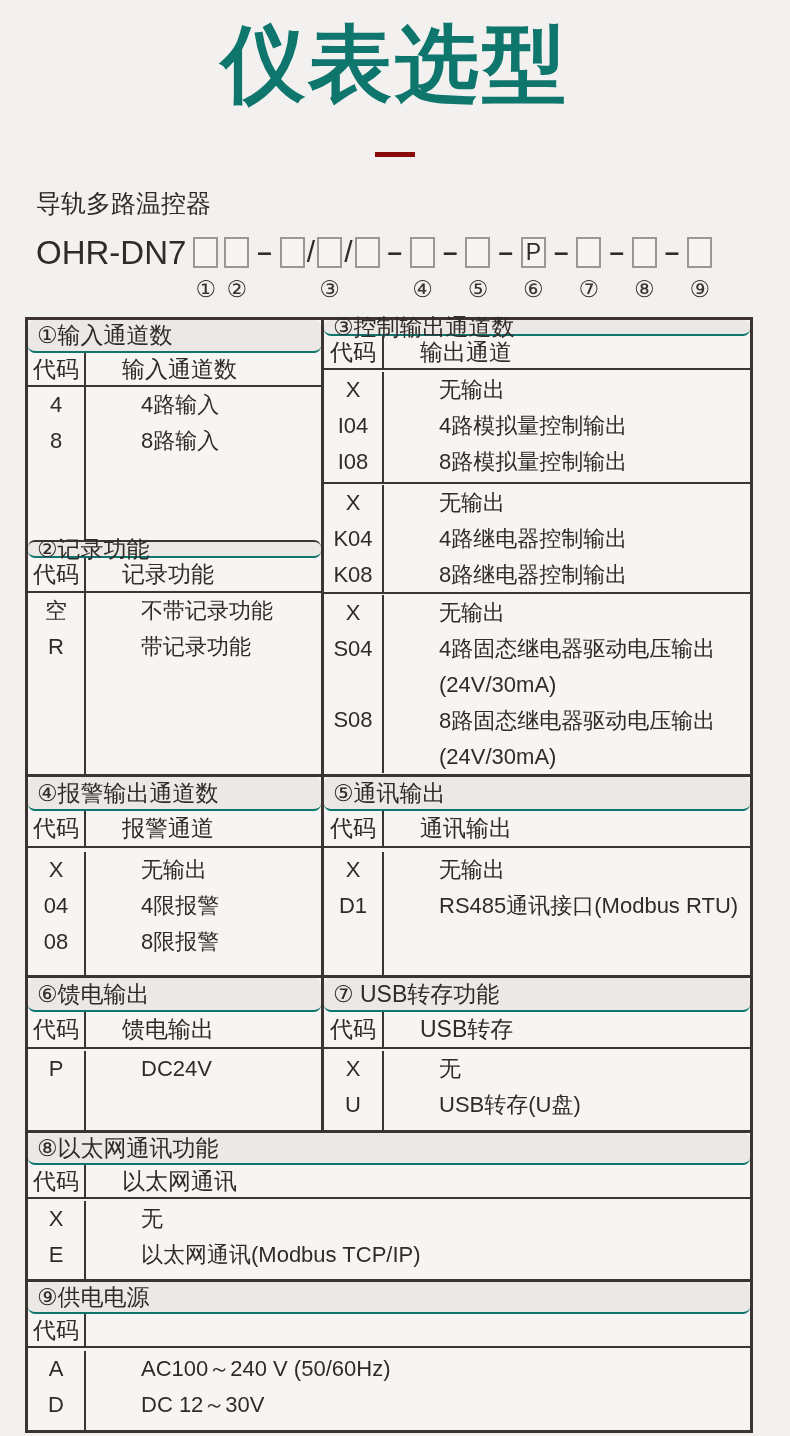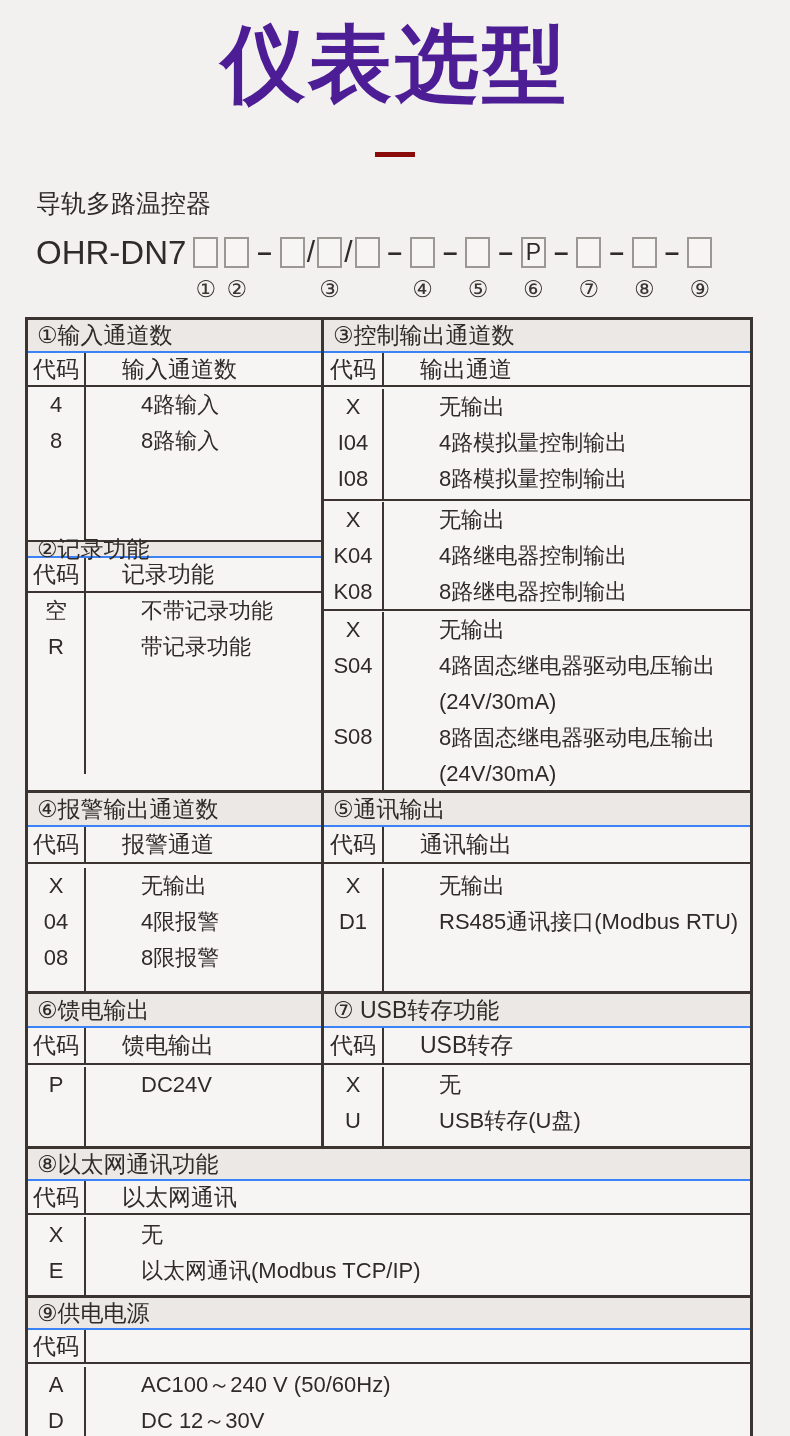--- a/index.html
+++ b/index.html
@@ -2,21 +2,21 @@
 <html><head>
 <meta charset="utf-8">
 <style>
   * { margin:0; padding:0; box-sizing:border-box; }
   html,body { background:#f3f1ef; }
   body { font-family:"Liberation Sans","DejaVu Sans",sans-serif; color:#2f2b28; }
   .canvas { position:relative; width:790px; height:1436px; background:#f3f1ef; overflow:hidden; }
 
   
   .page-title { padding-top:16px; text-align:center; font-size:84px; font-weight:900;
-                letter-spacing:3px; color:#4c1d95; line-height:96px; }
+                letter-spacing:3px; color:#0f766e; line-height:96px; }
   .accent-bar { width:40px; height:5px; background:#8a0909; margin:40px auto 0 auto; }
   .subtitle { margin:30px 0 0 36px; font-size:25px; color:#2f2b28; }
 
   
   .model-line { display:flex; align-items:flex-start; margin:17px 0 0 36px; }
   .mprefix { font-size:33px; line-height:31px; margin-right:4px; white-space:nowrap; }
   .munit { display:flex; flex-direction:column; align-items:center; margin:0 3px; }
   .mbox { width:25px; height:31px; border:2px solid #9b9793; background:#f7f5f3;
           font-size:23px; line-height:27px; text-align:center; color:#2f2b28; }
   .mlbl { margin-top:8px; font-size:23px; color:#3a3531; line-height:26px; }
@@ -24,22 +24,22 @@
           font-weight:bold; color:#2f2b28; }
   .mslash { height:31px; line-height:29px; font-size:30px; margin:0 2px; color:#2f2b28; }
   .mgrp-row { display:flex; align-items:flex-start; }
 
   
   .sel-table { margin:15px 0 0 25px; width:728px; border:3px solid #3b3431; background:#f7f5f3; }
   .band { display:flex; width:100%; }
   .band + .band { border-top:3px solid #3b3431; }
   .band-left  { width:293px; }
   .band-right { flex:1; border-left:3px solid #3b3431; display:flex; flex-direction:column; }
-  .sec-title { background:#ebe8e5; font-size:23px; padding-left:9px; border-bottom:2px solid #3b82f6;
-               display:flex; align-items:center; }
+  .sec-title { background:#ebe8e5; font-size:23px; padding-left:9px; border-bottom:2px solid #0f766e;
+               display:flex; align-items:center;border-radius:7px; }
   .sec-title.mid { border-top:2px solid #3b3431; }
   .code-hdr { display:flex; border-bottom:2px solid #3b3431; }
   .code-hdr .ccell { font-size:23px; text-align:right; border-right:2px solid #3b3431;
                      display:flex; align-items:center; justify-content:center; }
   .code-hdr .dcell { font-size:23px; padding-left:0; display:flex; align-items:center; flex:1;margin-left:36px; }
   .rows { display:flex; }
   .rows .ccol { display:flex; flex-direction:column; align-items:center;
                 border-right:2px solid #3b3431; }
   .rows .dcol { display:flex; flex-direction:column; flex:1; padding-left:13px;margin-left:42px; }
   .w58 { width:58px; } .w60 { width:60px; }
@@ -153,21 +153,21 @@
             <span class="trow">R</span>
           </div>
           <div class="dcol">
             <span class="trow">不带记录功能</span>
             <span class="trow">带记录功能</span>
           </div>
         </div>
       </div>
 
       <div class="band-right">
-        <div class="sec-title" style="height:33px">③控制输出通道数</div>
+        <div class="sec-title" style="height:16px">③控制输出通道数</div>
         <div class="code-hdr" style="height:34px">
           <span class="ccell w60">代码</span>
           <span class="dcell">输出通道</span>
         </div>
         <div class="rows grp" style="height:112px;padding-top:2px">
           <div class="ccol w60">
             <span class="trow">X</span>
             <span class="trow">I04</span>
             <span class="trow">I08</span>
           </div>

